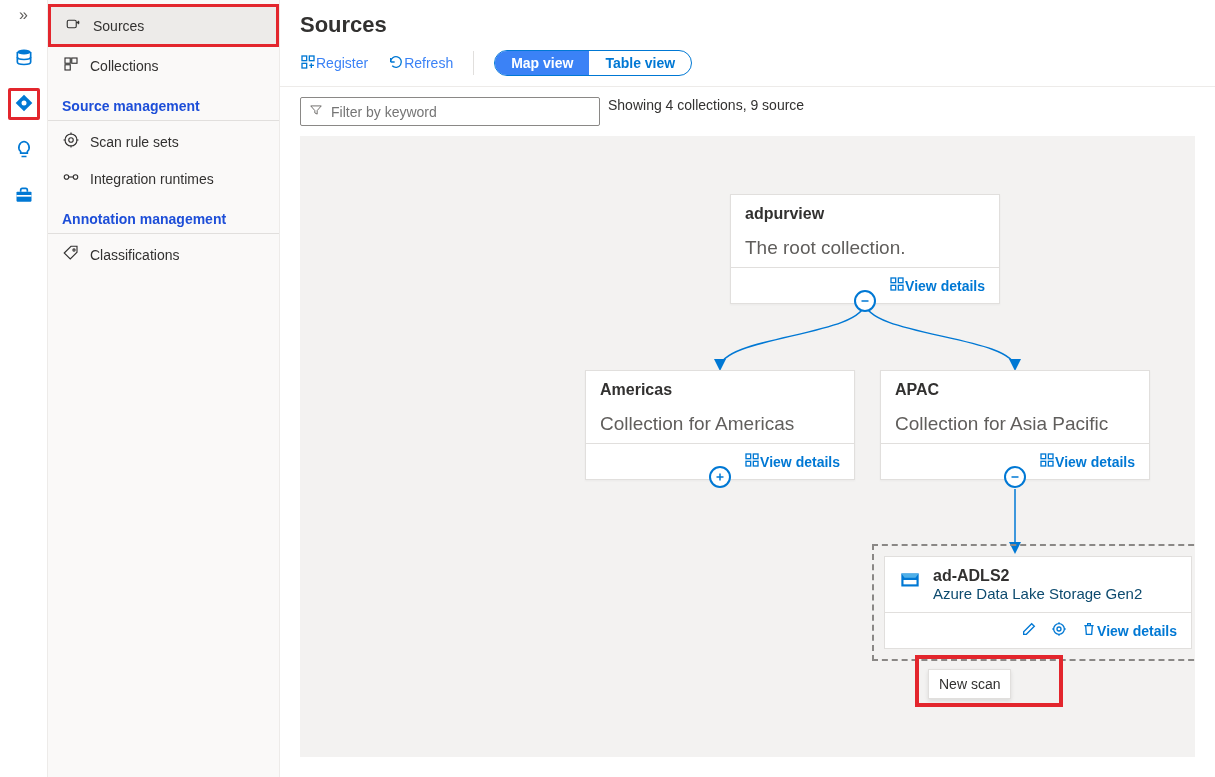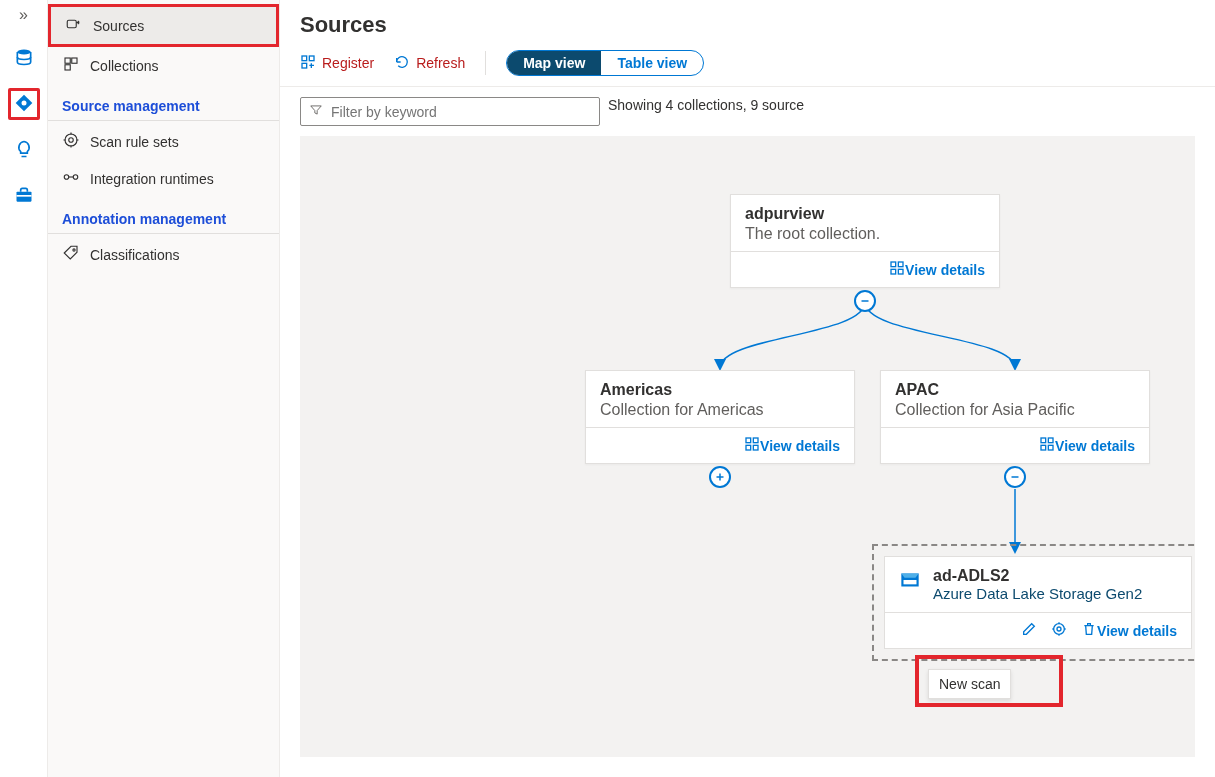--- a/index.html
+++ b/index.html
@@ -18,40 +18,40 @@
   .nav-item { display: flex; align-items: center; gap: 10px; padding: 8px 14px; cursor: pointer; color: #323130; }
   .nav-item.active { background: #edebe9; }
   .nav-item svg { width: 18px; height: 18px; flex: none; }
   .nav-group { padding: 14px 14px 6px 14px; font-weight: 600; color: #1d4ed8; border-bottom: 1px solid #e1dfdd; margin: 0 0 2px 0; }
   .nav-hl { border: 3px solid #e3262d; }
 
   
   .main { flex: 1; display: flex; flex-direction: column; overflow: hidden; }
   .page-title { font-size: 22px; font-weight: 600; padding: 12px 20px 2px 20px; }
   .toolbar { display: flex; align-items: center; gap: 20px; padding: 10px 20px; border-bottom: 1px solid #edebe9; }
-  .tb-btn { display: flex; align-items: center; gap: 6px; color: #b91c1c; cursor: pointer; }
+  .tb-btn { display: flex; align-items: center; color: #3b82f6; cursor: pointer; }
   .tb-btn svg { width: 16px; height: 16px; }
   .divider { width: 1px; height: 24px; background: #e1dfdd; }
   .view-toggle { display: flex; border: 1px solid #0078d4; border-radius: 999px; overflow: hidden; }
   .seg { padding: 4px 16px; cursor: pointer; font-weight: 600; color: #0078d4; }
-  .seg.active { background: #0c4a6e; color: #fff; }
+  .seg.active { background: #3b82f6; color: #fff; }
 
   .filter-row { padding: 10px 20px 6px 20px; display: flex; flex-direction: row; gap: 8px; }
   .filter-box { width: 300px; display: flex; align-items: center; gap: 8px; border: 1px solid #8a8886; border-radius: 2px; padding: 5px 8px; color: #605e5c; }
   .filter-box svg { width: 14px; height: 14px; }
   .filter-box input { border: none; outline: none; flex: 1; font-size: 14px; background: transparent; }
   .showing { color: #323130; }
 
   .canvas { flex: 1; margin: 4px 20px 20px 20px; background: #f3f2f1; position: relative; overflow: hidden; }
 
   
   .card { position: absolute; width: 270px; background: #fff; border: 1px solid #e1dfdd; box-shadow: 0 1px 2px rgba(0,0,0,.04); }
   .card-top { padding: 10px 14px 8px 14px; border-bottom: 1px solid #e1dfdd; }
   .card-title { font-weight: 600; font-size: 16px; }
-  .card-sub { color: #605e5c; margin-top: 2px; font-size: 16px; }
+  .card-sub { color: #605e5c; margin-top: 14px; font-size: 19px; }
   .card-bot { padding: 8px 14px; display: flex; align-items: center; justify-content: flex-end; margin-left: 12px; }
   .card-bot .icons { display: flex; gap: 14px; align-items: center; }
   .card-link { color: #0078d4; font-weight: 600; cursor: pointer; }
   .icon-blue svg { width: 16px; height: 16px; }
   .icon-blue { color: #0078d4; cursor: pointer; }
 
   .source-wrap { position: absolute; border: 2px dashed #8a8886; padding: 10px; }
   .source-card { width: 308px; background: #fff; border: 1px solid #e1dfdd; }
   .source-top { padding: 10px 12px; border-bottom: 1px solid #e1dfdd; display: flex; gap: 10px; align-items: flex-start; }
   .source-top .titles .t1 { font-weight: 600; font-size: 16px; }

